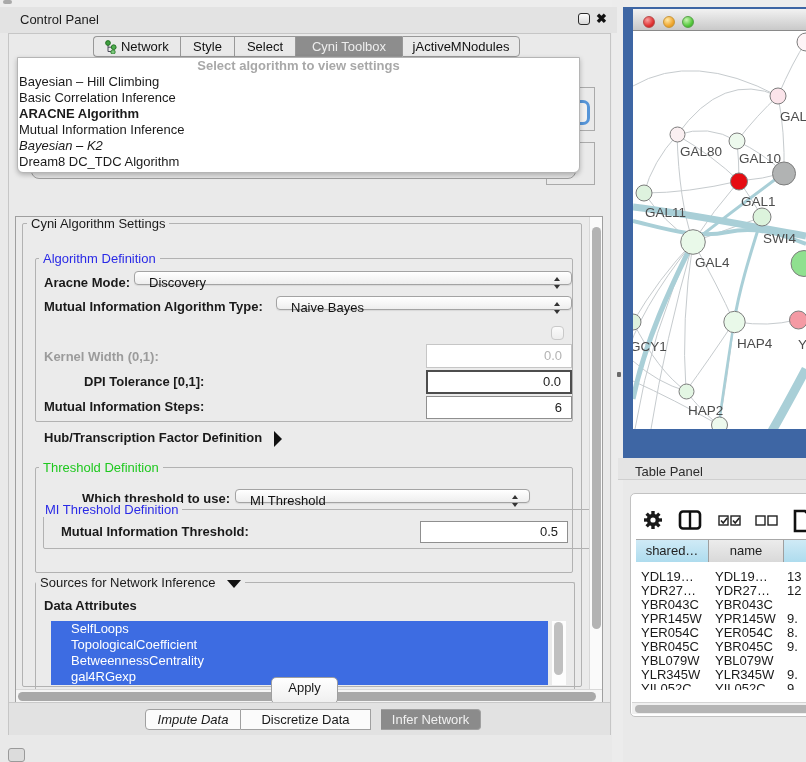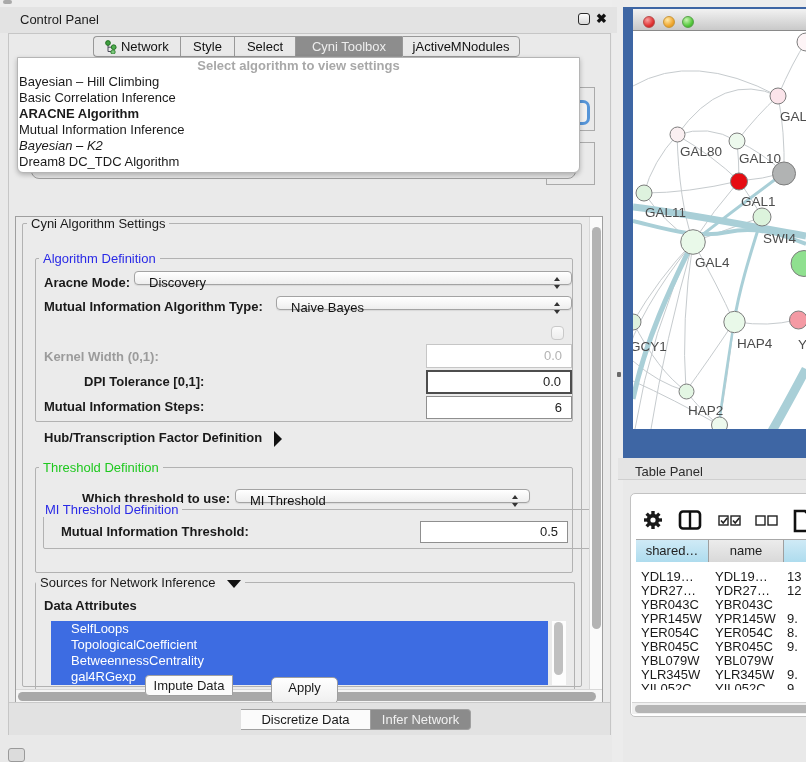--- a/index.html
+++ b/index.html
@@ -159,23 +159,23 @@
       </div>
 
       <div class="abs" style="left:0px; top:472px; width:586px; height:14px; background:#f5f5f5; border-top:1px solid #d8d8d8;">
         <div style="position:absolute; left:2px; top:2px; width:578px; height:9px; background:#a8a8a8; border-radius:5px;"></div>
       </div>
     </div>
 
     <div class="abs" style="left:262px; top:643px; width:67px; height:27px; background:linear-gradient(#ffffff,#efefef); border:1px solid #9f9f9f; border-radius:5px; text-align:center; line-height:19px;">Apply</div>
 
     <div class="abs" style="left:0; top:668px; width:601px; height:33px; background:#e2e2e2; border-top:1px solid #c9c9c9;"></div>
-    <div class="seg" style="left:136px; top:641px; width:88px; border-radius:4px 0 0 4px;">Impute Data</div>
+    <div class="seg" style="left:136px; top:675px; width:96px; border-radius:4px 0 0 4px;font-style:italic;">Impute Data</div>
     <div class="seg" style="left:232px; top:675px; width:130px; border-left:none;">Discretize Data</div>
-    <div class="seg" style="left:362px; top:675px; width:100px; border-left:none; border-radius:0 4px 4px 0; background:#8b8b8b; color:#f0f0f0;">Infer Network</div>
+    <div class="seg" style="left:372px; top:675px; width:100px; border-left:none; border-radius:0 4px 4px 0; background:#8b8b8b; color:#f0f0f0;">Infer Network</div>
   </div>
 
   <div class="abs" style="left:17px; top:57px; width:563px; height:116px; background:#fff; border:1px solid #b5b5b5; border-radius:0 0 6px 6px; box-shadow:0 2px 5px rgba(0,0,0,0.25); font-size:13px;">
     <div style="position:absolute; left:0; top:0px; width:100%; text-align:center; color:#a8a8a8; font-weight:bold;">Select algorithm to view settings</div>
     <div style="position:absolute; left:1px; top:15.5px;">Bayesian – Hill Climbing</div>
     <div style="position:absolute; left:1px; top:31.5px;">Basic Correlation Inference</div>
     <div style="position:absolute; left:1px; top:47.5px; font-weight:bold;">ARACNE Algorithm</div>
     <div style="position:absolute; left:1px; top:63.5px;">Mutual Information Inference</div>
     <div style="position:absolute; left:1px; top:79.5px;font-style:italic;">Bayesian – K2</div>
     <div style="position:absolute; left:1px; top:95.5px;">Dream8 DC_TDC Algorithm</div>

